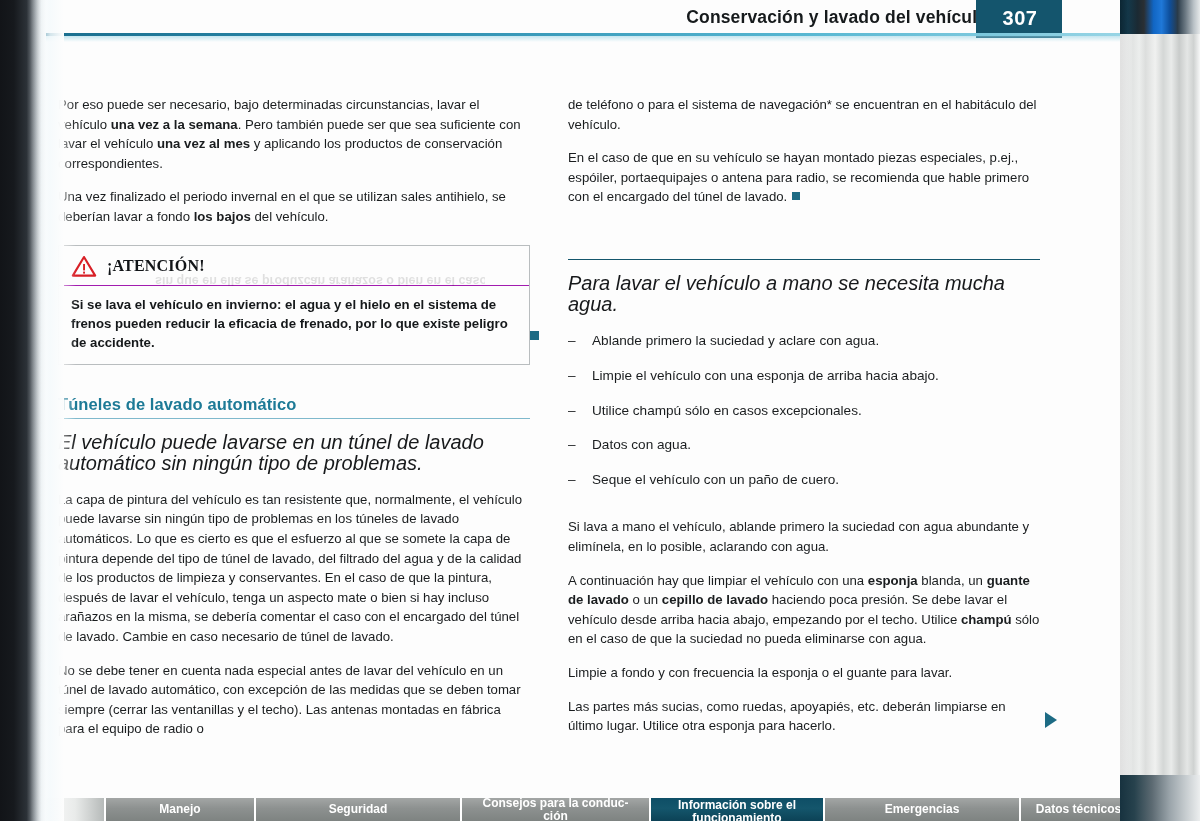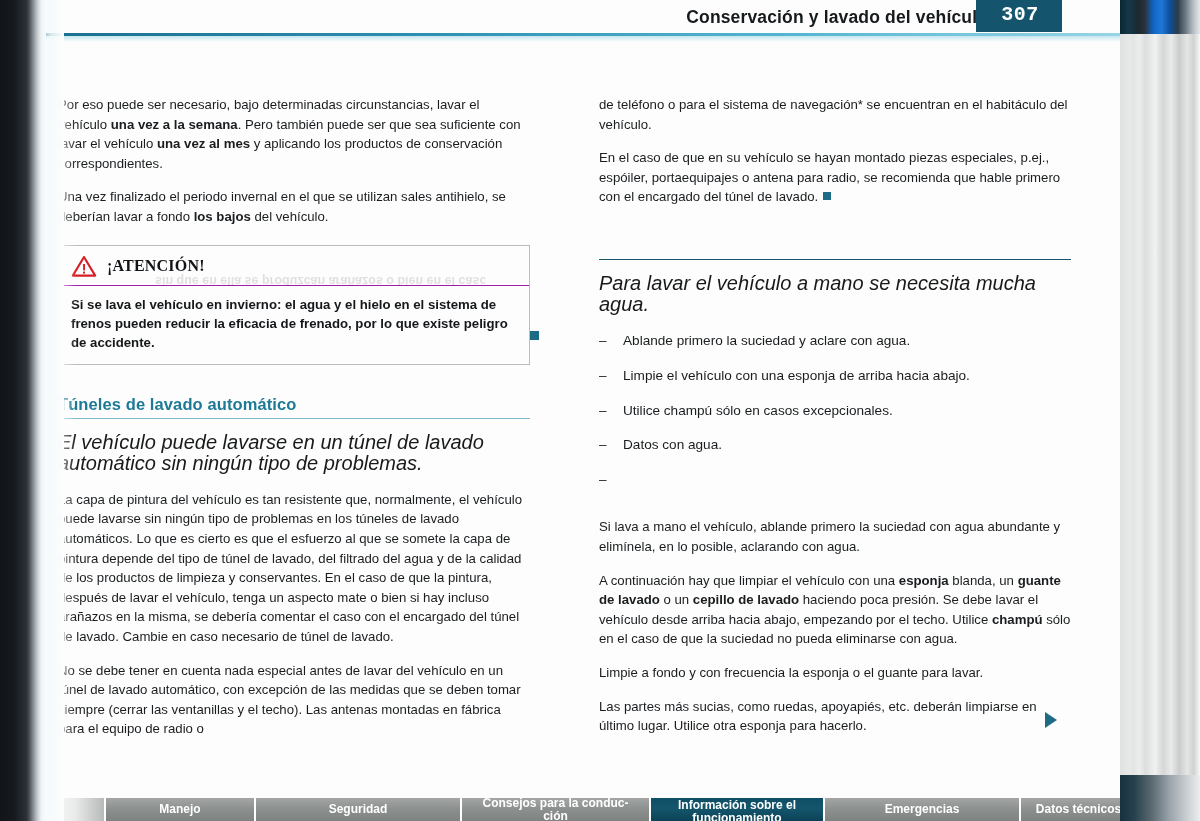--- a/index.html
+++ b/index.html
@@ -50,25 +50,24 @@
     pointer-events:none;
   }
   .spine-bot{
     position:absolute;right:0;bottom:0;width:80px;height:46px;z-index:33;
     background:linear-gradient(to right,#17323f 0%,#27424d 18%,#5c6a72 40%,#9aa4aa 62%,#c6cccf 82%,#eceeef 100%);
   }
 
   
   .header{position:absolute;left:0;top:0;width:1136px;height:35px;z-index:10;}
   .header-band{
-    position:absolute;right:74px;top:0;height:32px;min-width:60px;
+    position:absolute;right:74px;top:0;height:38px;min-width:60px;
     background:#14556d;
     display:flex;align-items:center;justify-content:center;
     padding:0 12px 0 14px;
-    font-family:Liberation Mono, monospace;
   }
   .page-num{
     color:#ffffff;font-size:20px;font-weight:bold;letter-spacing:.5px;
     line-height:1;padding-bottom:2px;
   }
   .header-title{
     position:absolute;right:148px;top:0;height:35px;
     display:flex;align-items:center;
     color:#161a1c;font-size:17.5px;font-weight:bold;letter-spacing:.15px;
     white-space:nowrap;
@@ -78,21 +77,21 @@
     background:linear-gradient(to right,#1a6e8e 0%,#2e8fb0 35%,#57b7d2 70%,#9ad6e6 100%);
   }
   .header-rule-soft{
     position:absolute;left:40px;top:36px;width:1094px;height:6px;z-index:11;
     background:linear-gradient(to bottom,rgba(150,210,228,.55),rgba(255,255,255,0));
   }
 
   
   .col{position:absolute;top:95px;width:472px;z-index:12;}
   .col-left{left:58px;}
-  .col-right{left:599px;}
+  .col-right{left:568px;}
 
   p.body{
     margin:0 0 14px 0;
     font-size:13.2px;line-height:19.6px;color:#1a1d1f;
     text-align:left;
   }
   p.body:last-child{margin-bottom:0;}
   .b{font-weight:bold;}
 
   
@@ -274,20 +273,21 @@
       <li>
           <span class="dash-mark">–</span>
           <span>Utilice champú sólo en casos excepcionales.</span>
         </li>
       <li>
           <span class="dash-mark">–</span>
           <span>Datos con agua.</span>
         </li>
       <li>
           <span class="dash-mark">–</span>
+          <span>Seque el vehículo con un paño de cuero.</span>
         </li>
     </ul>
 
     <div style="height:10px;"></div>
 
     <p class="body">Si lava a mano el vehículo, ablande primero la suciedad con agua abundante y elimínela, en lo posible, aclarando con agua.</p>
 
     <p class="body"><span>A continuación hay que limpiar el vehículo con una </span><span class="b">esponja</span><span> blanda, un </span><span class="b">guante de lavado</span><span> o un </span><span class="b">cepillo de lavado</span><span> haciendo poca presión. Se debe lavar el vehículo desde arriba hacia abajo, empezando por el techo. Utilice </span><span class="b">champú</span><span> sólo en el caso de que la suciedad no pueda eliminarse con agua.</span></p>
 
     <p class="body">Limpie a fondo y con frecuencia la esponja o el guante para lavar.</p>

